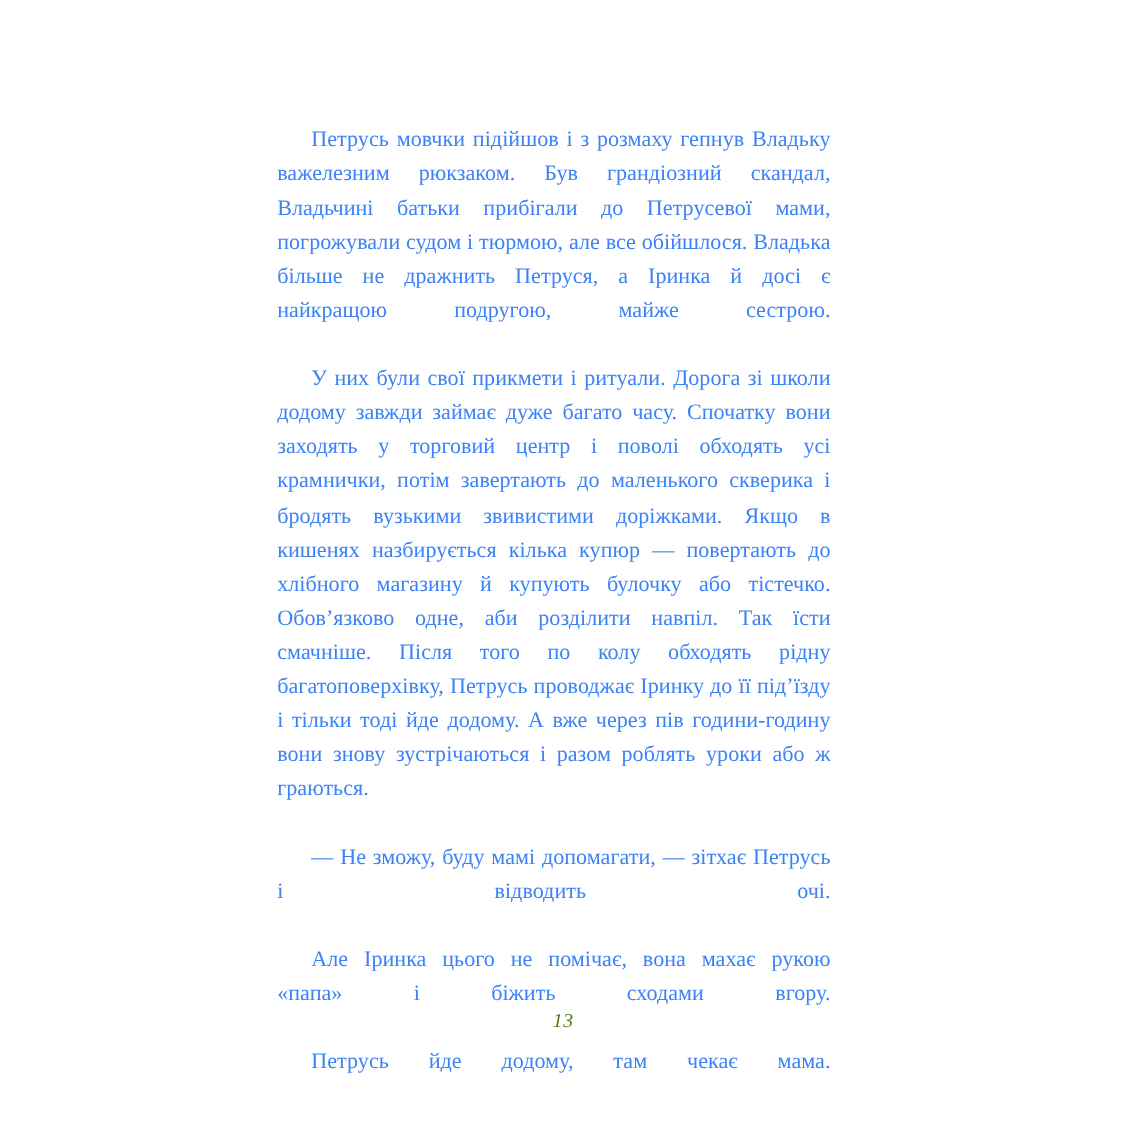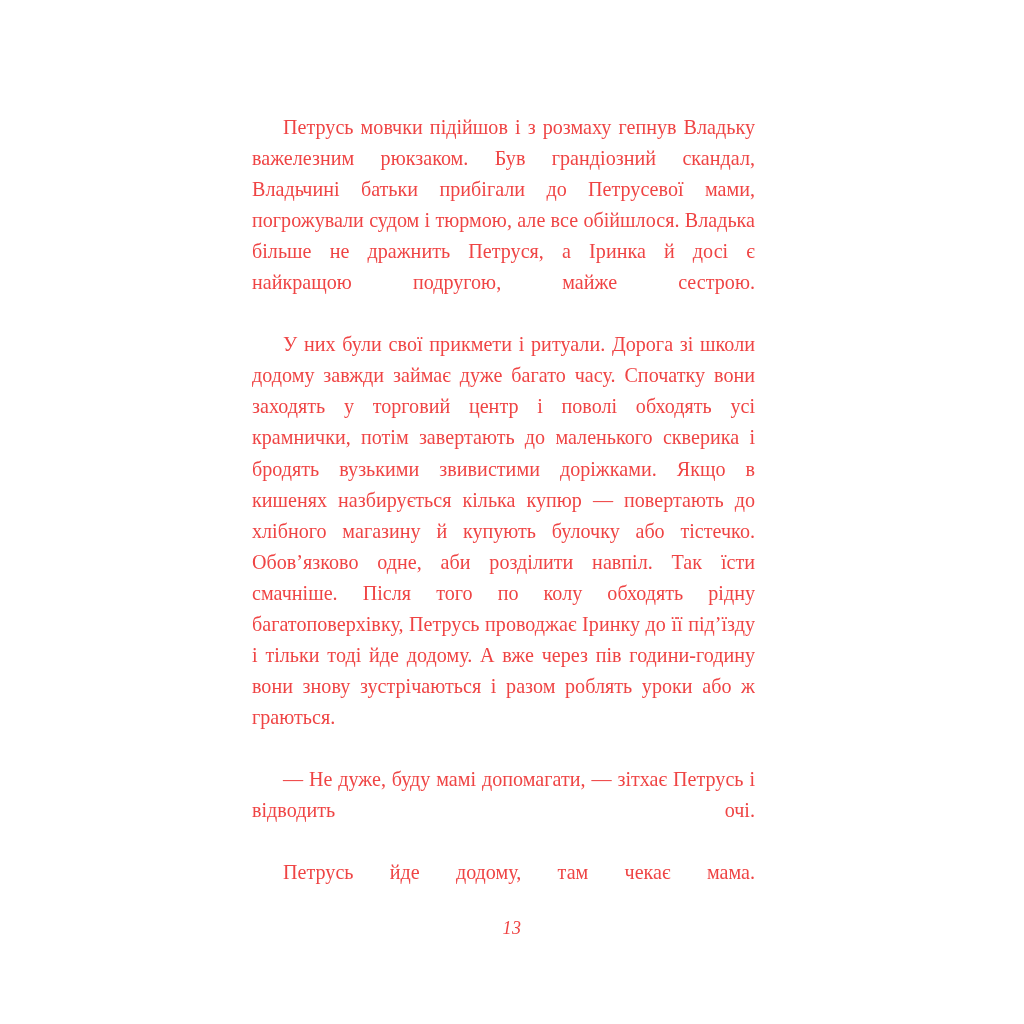--- a/index.html
+++ b/index.html
@@ -29,21 +29,21 @@
     top: 112px;
     width: 503px;
   }
 
   .para {
     margin: 0;
     text-indent: 31px;
     text-align: justify;
     font-size: 20.1px;
     line-height: 31.05px;
-    color: #ef4444;
+    color: #3b82f6;
     font-family: "Liberation Serif", "DejaVu Serif", serif;
     letter-spacing: 0.02px;
     word-spacing: 0.2px;
     -webkit-font-smoothing: antialiased;
   }
 
   
   .para::after {
     content: "";
     display: inline-block;
@@ -52,32 +52,33 @@
 
   .page-number {
     position: absolute;
     left: 0;
     right: 0;
     top: 918px;
     text-align: center;
     font-family: "Liberation Serif", "DejaVu Serif", serif;
     font-style: italic;
     font-size: 18px;
-    color: #ef4444;
+    color: #4d7c0f;
     letter-spacing: 0.5px;
   }
 </style>
 </head>
 <body>
 
 <div class="page">
 
   <div class="text-block">
     <p class="para">Петрусь мовчки підійшов і з розмаху гепнув Владьку важелезним рюкзаком. Був грандіозний скандал, Владьчині батьки прибігали до Петрусевої мами, погрожували судом і тюрмою, але все обійшлося. Владька більше не дражнить Петруся, а Іринка й досі є найкращою подругою, майже сестрою.</p>
     <p class="para">У них були свої прикмети і ритуали. Дорога зі школи додому завжди займає дуже багато часу. Спочатку вони заходять у торговий центр і поволі обходять усі крамнички, потім завертають до маленького скверика і бродять вузькими звивистими доріжками. Якщо в кишенях назбирується кілька купюр — повертають до хлібного магазину й купують булочку або тістечко. Обов’язково одне, аби розділити навпіл. Так їсти смачніше. Після того по колу обходять рідну багатоповерхівку, Петрусь проводжає Іринку до її під’їзду і тільки тоді йде додому. А вже через пів години-годину вони знову зустрічаються і разом роблять уроки або ж граються.</p>
-    <p class="para">— Не дуже, буду мамі допомагати, — зітхає Петрусь і відводить очі.</p>
+    <p class="para">— Не зможу, буду мамі допомагати, — зітхає Петрусь і відводить очі.</p>
+    <p class="para">Але Іринка цього не помічає, вона махає рукою «папа» і біжить сходами вгору.</p>
     <p class="para">Петрусь йде додому, там чекає мама.</p>
 
   </div>
 
   <div class="page-number">13</div>
 
 </div>
 
 </body></html>

